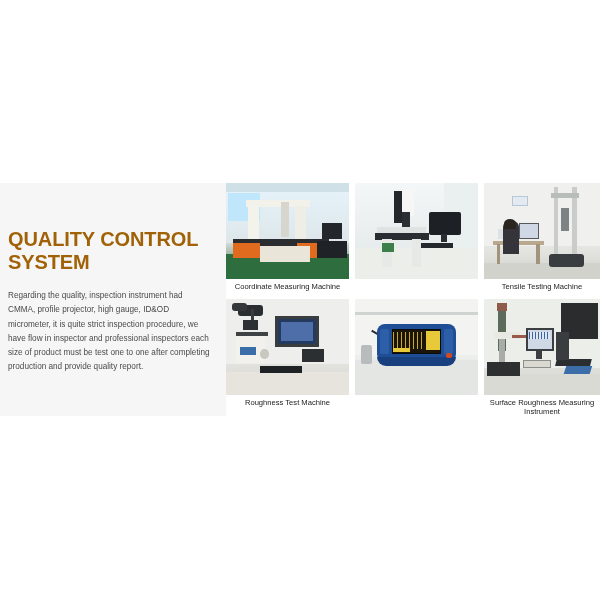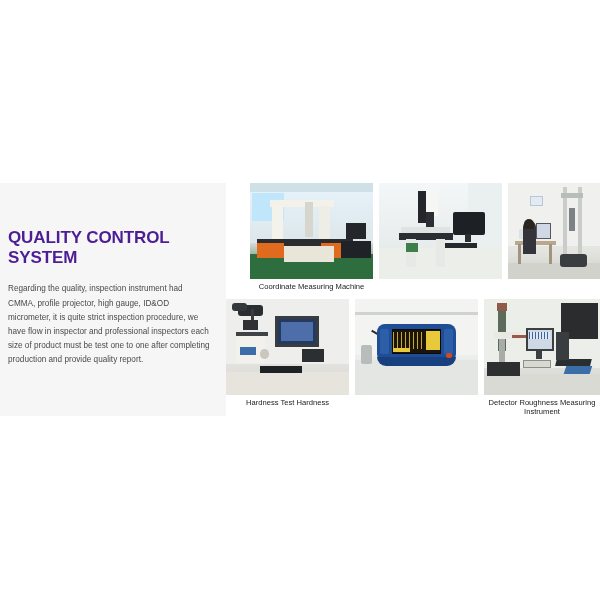--- a/index.html
+++ b/index.html
@@ -29,25 +29,25 @@
     position: absolute;
     left: 0;
     top: 0;
     width: 226px;
     height: 233px;
     background: #f6f6f6;
     box-sizing: border-box;
     padding: 45px 14px 10px 8px;
   }
   #panel-title {
-    font-size: 17px;
+    font-size: 20px;
     font-weight: 700;
     line-height: 1.16;
     letter-spacing: -0.1px;
-    color: #4c1d95;
+    color: #a16207;
     margin: 0 0 15px 0;
     font-family: "Liberation Sans", sans-serif;
   }
   #panel-body {
     font-size: 8.2px;
     line-height: 1.72;
     color: #4a4a4a;
     margin: 0;
     font-family: "Liberation Sans", sans-serif;
     text-align: left;
@@ -205,21 +205,21 @@
 
   <div id="text-panel">
     <h1 id="panel-title">QUALITY CONTROL SYSTEM</h1>
     <p id="panel-body">Regarding the quality, inspection instrument had CMMA, profile projector, high gauge, ID&amp;OD micrometer, it is quite strict inspection procedure, we have flow in inspector and professional inspectors each size of product must be test one to one after completing production and provide quality report.</p>
   </div>
 
   <div id="gallery">
 
     <div class="gallery-row">
 
-      <div class="tile" style="flex:0 0 123px;margin-left:24px;">
+      <div class="tile" style="flex:0 0 123px;">
         <div class="tile-photo p1">
           <span class="ph wall"></span>
             <span class="ph ceil"></span>
             <span class="ph win"></span>
           <span class="ph floor"></span>
             <span class="ph bridge"></span>
             <span class="ph colL"></span>
           <span class="ph colR"></span>
             <span class="ph ram"></span>
             <span class="ph table"></span>
@@ -266,20 +266,21 @@
           <span class="ph floor"></span>
             <span class="ph mbase"></span>
             <span class="ph desk"></span>
           <span class="ph dlegL"></span>
             <span class="ph dlegR"></span>
             <span class="ph mon"></span>
           <span class="ph lap"></span>
             <span class="ph person"></span>
             <span class="ph hair"></span>
         </div>
+        <div class="tile-caption">Tensile Testing Machine</div>
       </div>
 
     </div>
 
     <div class="row-gap"></div>
 
     <div class="gallery-row">
 
       <div class="tile" style="flex:0 0 123px;">
         <div class="tile-photo p4">
@@ -291,21 +292,21 @@
             <span class="ph noz"></span>
           <span class="ph stg"></span>
             <span class="ph body"></span>
             <span class="ph pnl"></span>
           <span class="ph knob"></span>
             <span class="ph mon"></span>
             <span class="ph scrn"></span>
           <span class="ph tower"></span>
             <span class="ph kb"></span>
         </div>
-        <div class="tile-caption">Hardness Test Hardness</div>
+        <div class="tile-caption">Roughness Test Machine</div>
       </div>
 
       <div class="col-gap"></div>
 
       <div class="tile" style="flex:0 0 123px;">
         <div class="tile-photo p5">
           <span class="ph wall"></span>
             <span class="ph rail"></span>
             <span class="ph bench"></span>
           <span class="ph probe"></span>
@@ -336,19 +337,19 @@
             <span class="ph pillar"></span>
             <span class="ph gran"></span>
           <span class="ph mat"></span>
             <span class="ph kb"></span>
             <span class="ph tower"></span>
           <span class="ph mon"></span>
             <span class="ph grf"></span>
             <span class="ph monst"></span>
           <span class="ph ctrl"></span>
         </div>
-        <div class="tile-caption">Detector Roughness Measuring Instrument</div>
+        <div class="tile-caption">Surface Roughness Measuring Instrument</div>
       </div>
 
     </div>
 
   </div>
 </div>
 
 </body></html>

